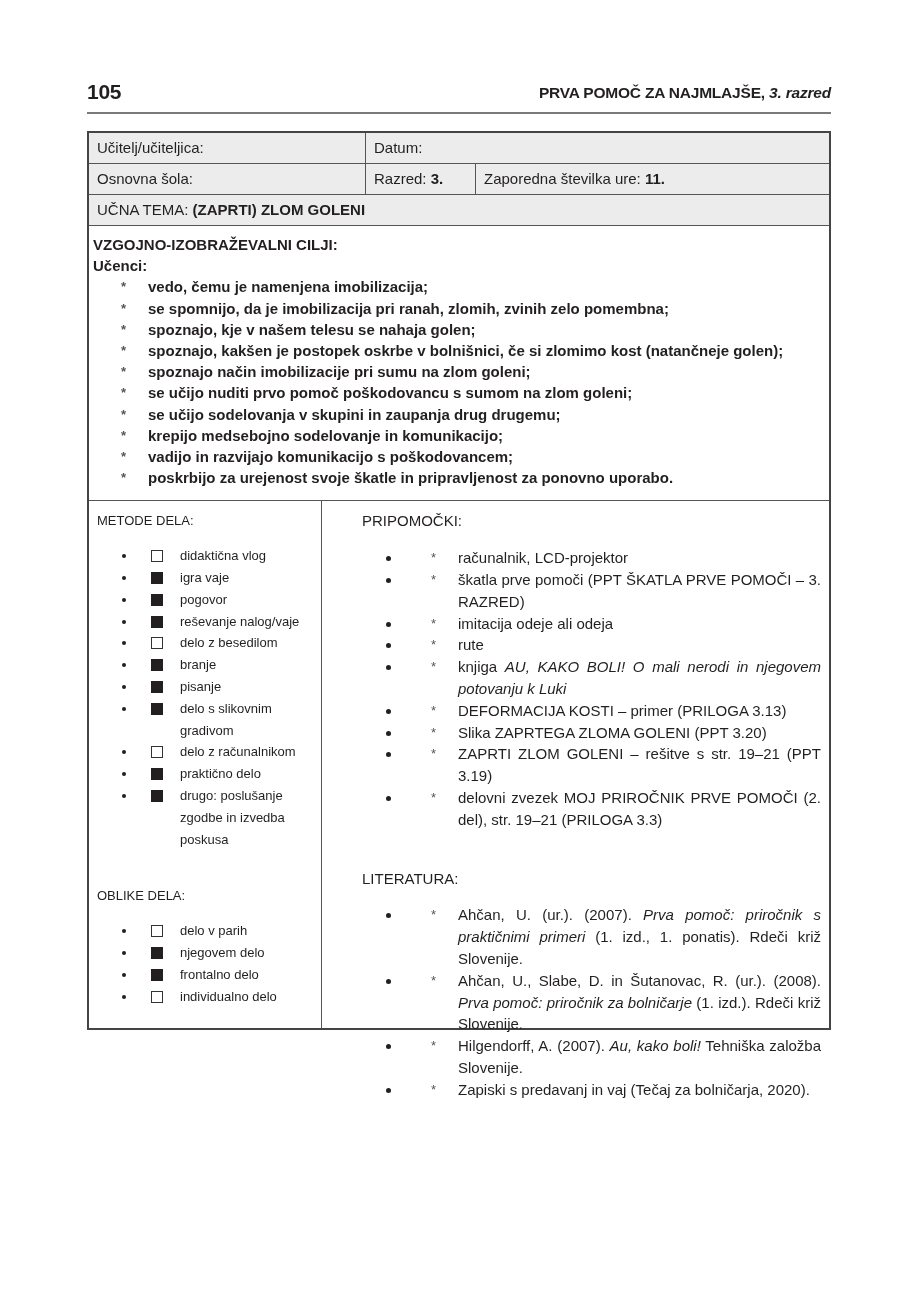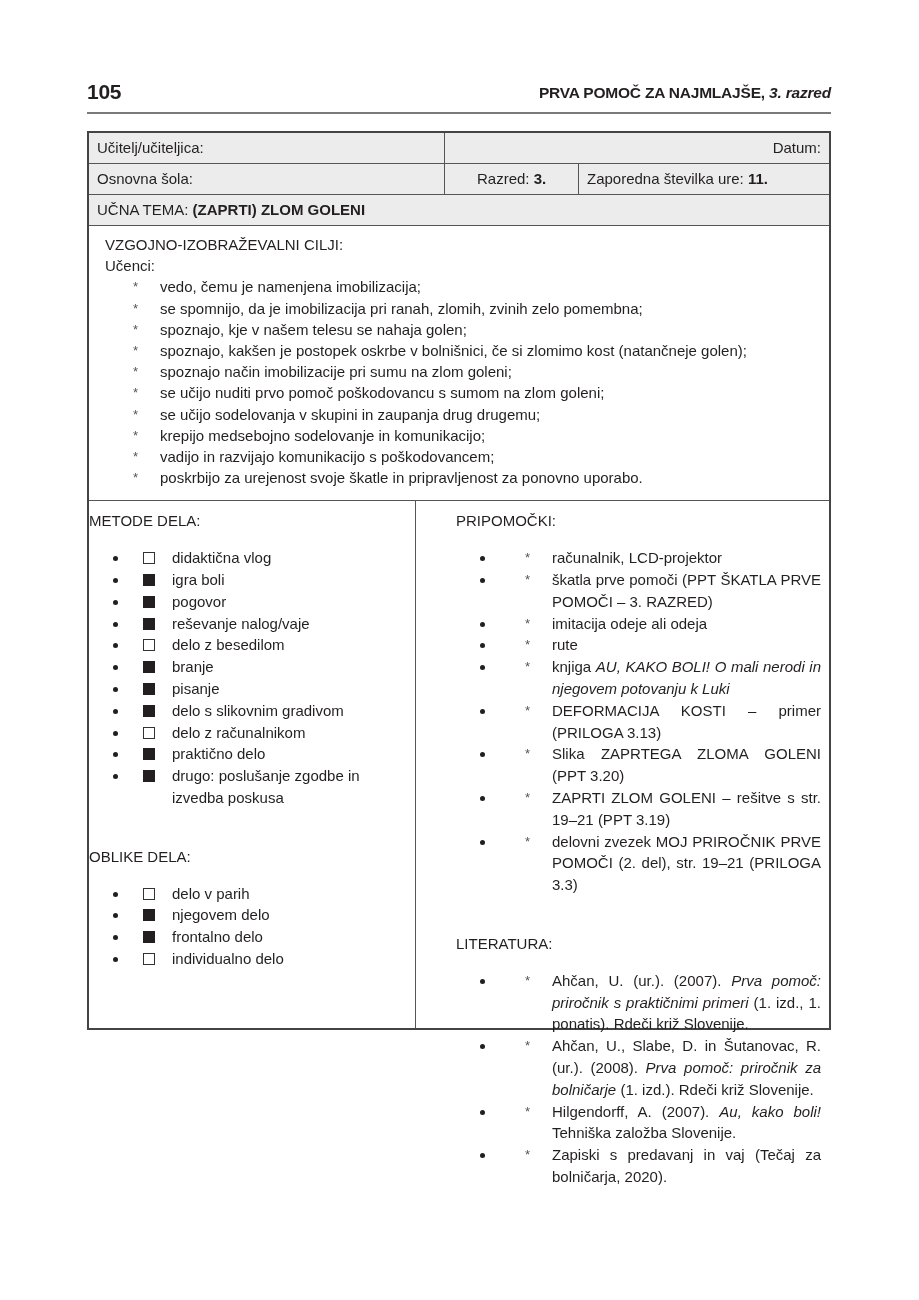--- a/index.html
+++ b/index.html
@@ -28,37 +28,37 @@
     box-sizing: border-box;
     font-size: 15px;
   }
   .row { display: flex; border-bottom: 1.5px solid #555; box-sizing: border-box; }
   .row.grey { background: #ececec; height: 31px; }
   .cell {
     padding: 6px 8px 0 8px; box-sizing: border-box;
     border-right: 1.5px solid #555; white-space: nowrap;
   }
   .cell:last-child { border-right: none; }
-  .c1 { width: 356px; }
-  .c2 { flex: 1; text-align: right; }
-  .c2a { width: 110px; margin-left: 24px; }
+  .c1 { width: 277px; }
+  .c2 { flex: 1; }
+  .c2a { width: 110px; }
   .c3 { flex: 1; }
   .c-full { flex: 1; }
   b { font-weight: bold; }
 
-  .goals { padding: 8px 8px 12px 16px; line-height: 21.2px; font-size: 15px; border-bottom: 1.5px solid #555; }
+  .goals { padding: 8px 8px 12px 4px; line-height: 21.2px; font-size: 15px; border-bottom: 1.5px solid #555; font-weight: bold; }
   .goals ul, .col ul { list-style: none; margin: 0; padding: 0; }
   .goals li { position: relative; padding-left: 55px; }
   .star {
     position: absolute; color: #555; font-size: 13px; top: 0;
   }
   .goals .star { left: 28px; }
 
   .bottom { display: flex; height: 527px; }
-  .col-left { width: 327px; border-right: 1.5px solid #555; padding: 9px 8px 0 0; box-sizing: border-box; line-height: 21.8px; font-size: 15px; }
+  .col-left { width: 233px; border-right: 1.5px solid #555; padding: 9px 8px 0 8px; box-sizing: border-box; line-height: 21.8px; font-size: 13px; }
   .col-right { flex: 1; padding: 9px 8px 0 8px; box-sizing: border-box; line-height: 21.8px; font-size: 15px; margin-left: 32px; }
   .chk-item { position: relative; padding-left: 43px; }
   .box {
     position: absolute; left: 14px; top: 5px; width: 12px; height: 12px;
     box-sizing: border-box; border: 1.2px solid #333; background: #fff;
   }
   .box.filled { background: #231f20; border-color: #231f20; }
   .section-gap { height: 22px; }
   .col-right li { position: relative; padding-left: 56px; text-align: justify; }
   .col-right .star { left: 29px; }
@@ -104,21 +104,21 @@
         <li><span class="star">*</span><span>vadijo in razvijajo komunikacijo s poškodovancem;</span></li>
         <li><span class="star">*</span><span>poskrbijo za urejenost svoje škatle in pripravljenost za ponovno uporabo.</span></li>
       </ul>
   </div>
 
   <div class="bottom">
     <div class="col-left">
       <div>METODE DELA:</div>
       <ul id="methods-list">
           <li class="chk-item"><span class="box"></span><span>didaktična vlog</span></li>
-          <li class="chk-item"><span class="box filled"></span><span>igra boli</span></li>
+          <li class="chk-item"><span class="box filled"></span><span>igra vaje</span></li>
           <li class="chk-item"><span class="box filled"></span><span>pogovor</span></li>
           <li class="chk-item"><span class="box filled"></span><span>reševanje nalog/vaje</span></li>
           <li class="chk-item"><span class="box"></span><span>delo z besedilom</span></li>
           <li class="chk-item"><span class="box filled"></span><span>branje</span></li>
           <li class="chk-item"><span class="box filled"></span><span>pisanje</span></li>
           <li class="chk-item"><span class="box filled"></span><span>delo s slikovnim gradivom</span></li>
           <li class="chk-item"><span class="box"></span><span>delo z računalnikom</span></li>
           <li class="chk-item"><span class="box filled"></span><span>praktično delo</span></li>
           <li class="chk-item"><span class="box filled"></span><span>drugo: poslušanje zgodbe in izvedba poskusa</span></li>
         </ul>

